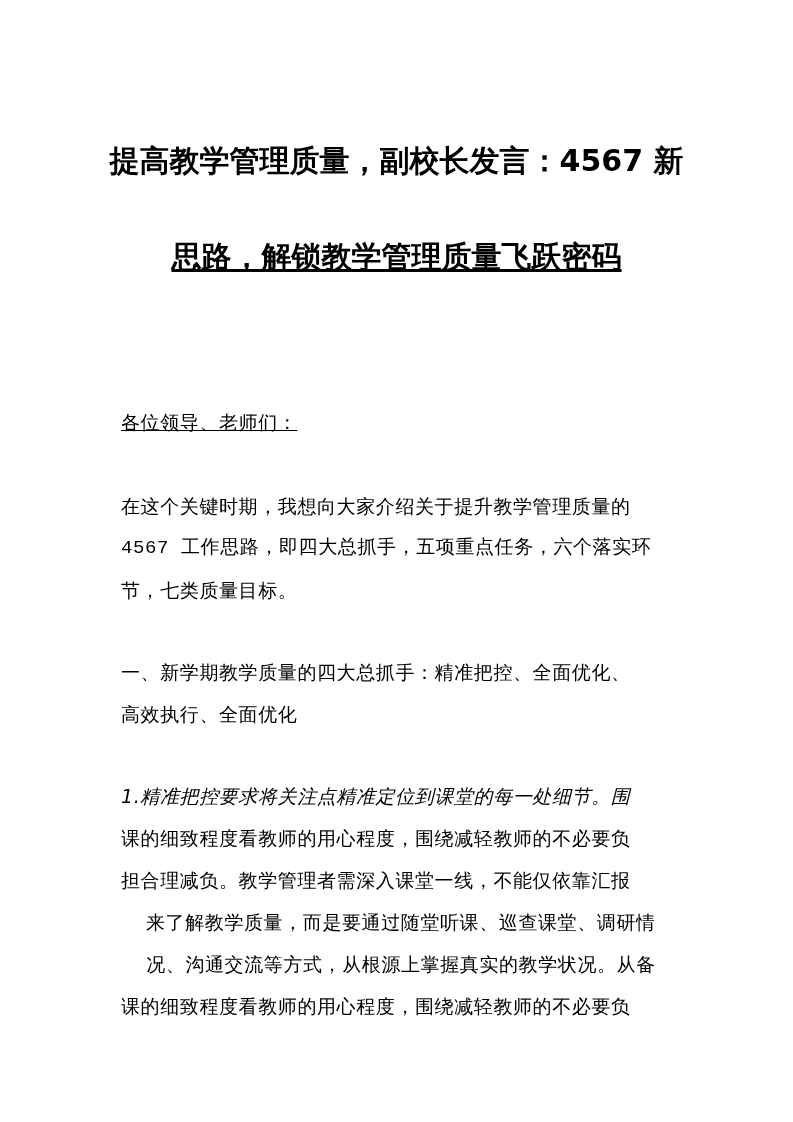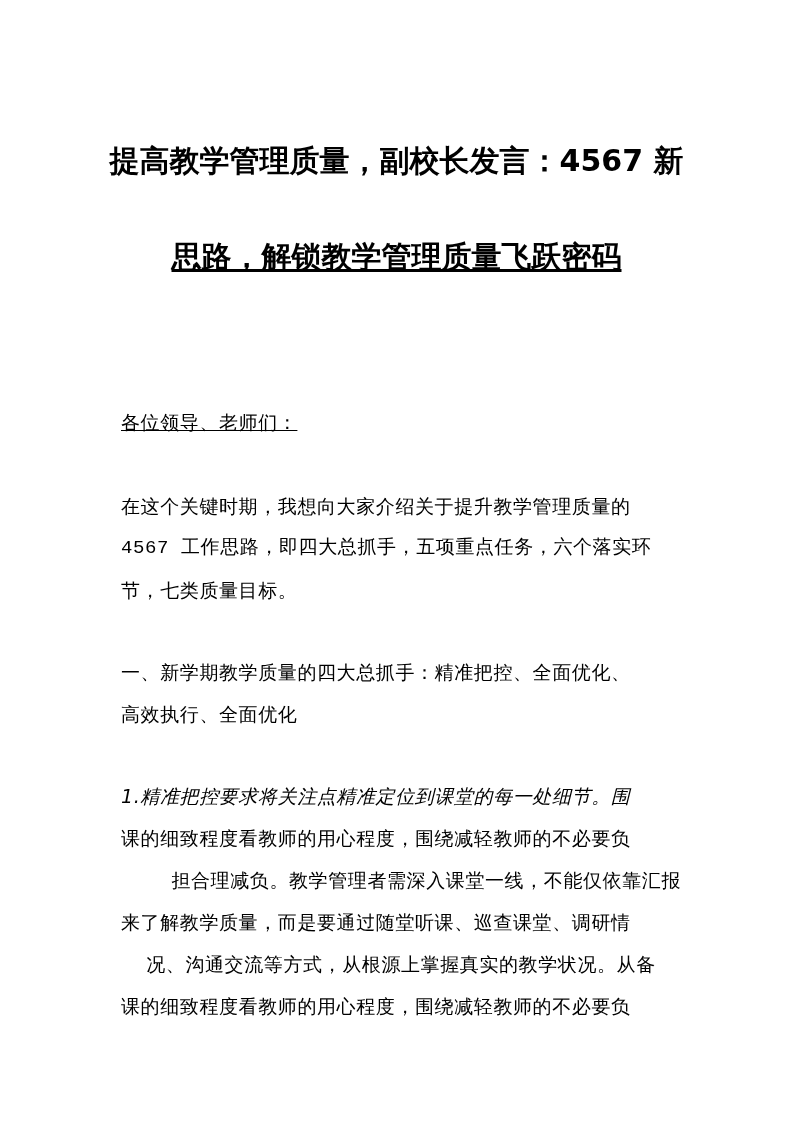--- a/index.html
+++ b/index.html
@@ -63,19 +63,19 @@
   </div>
 
   <div>
     <div class="body-line" style="top:647px;">一、新学期教学质量的四大总抓手：精准把控、全面优化、</div>
     <div class="body-line" style="top:689px;">高效执行、全面优化</div>
   </div>
 
   <div>
     <div class="body-line" style="top:771px;font-style:italic;">1.精准把控要求将关注点精准定位到课堂的每一处细节。围</div>
     <div class="body-line" style="top:813px;">课的细致程度看教师的用心程度，围绕减轻教师的不必要负</div>
-    <div class="body-line" style="top:855px;text-align:right;">担合理减负。教学管理者需深入课堂一线，不能仅依靠汇报</div>
-    <div class="body-line" style="top:897px;">来了解教学质量，而是要通过随堂听课、巡查课堂、调研情</div>
+    <div class="body-line" style="top:855px;">担合理减负。教学管理者需深入课堂一线，不能仅依靠汇报</div>
+    <div class="body-line" style="top:897px;margin-left:25px;">来了解教学质量，而是要通过随堂听课、巡查课堂、调研情</div>
     <div class="body-line" style="top:939px;text-align:center;">况、沟通交流等方式，从根源上掌握真实的教学状况。从备</div>
     <div class="body-line" style="top:981px;">课的细致程度看教师的用心程度，围绕减轻教师的不必要负</div>
   </div>
 
 </div>
 
 </body></html>

